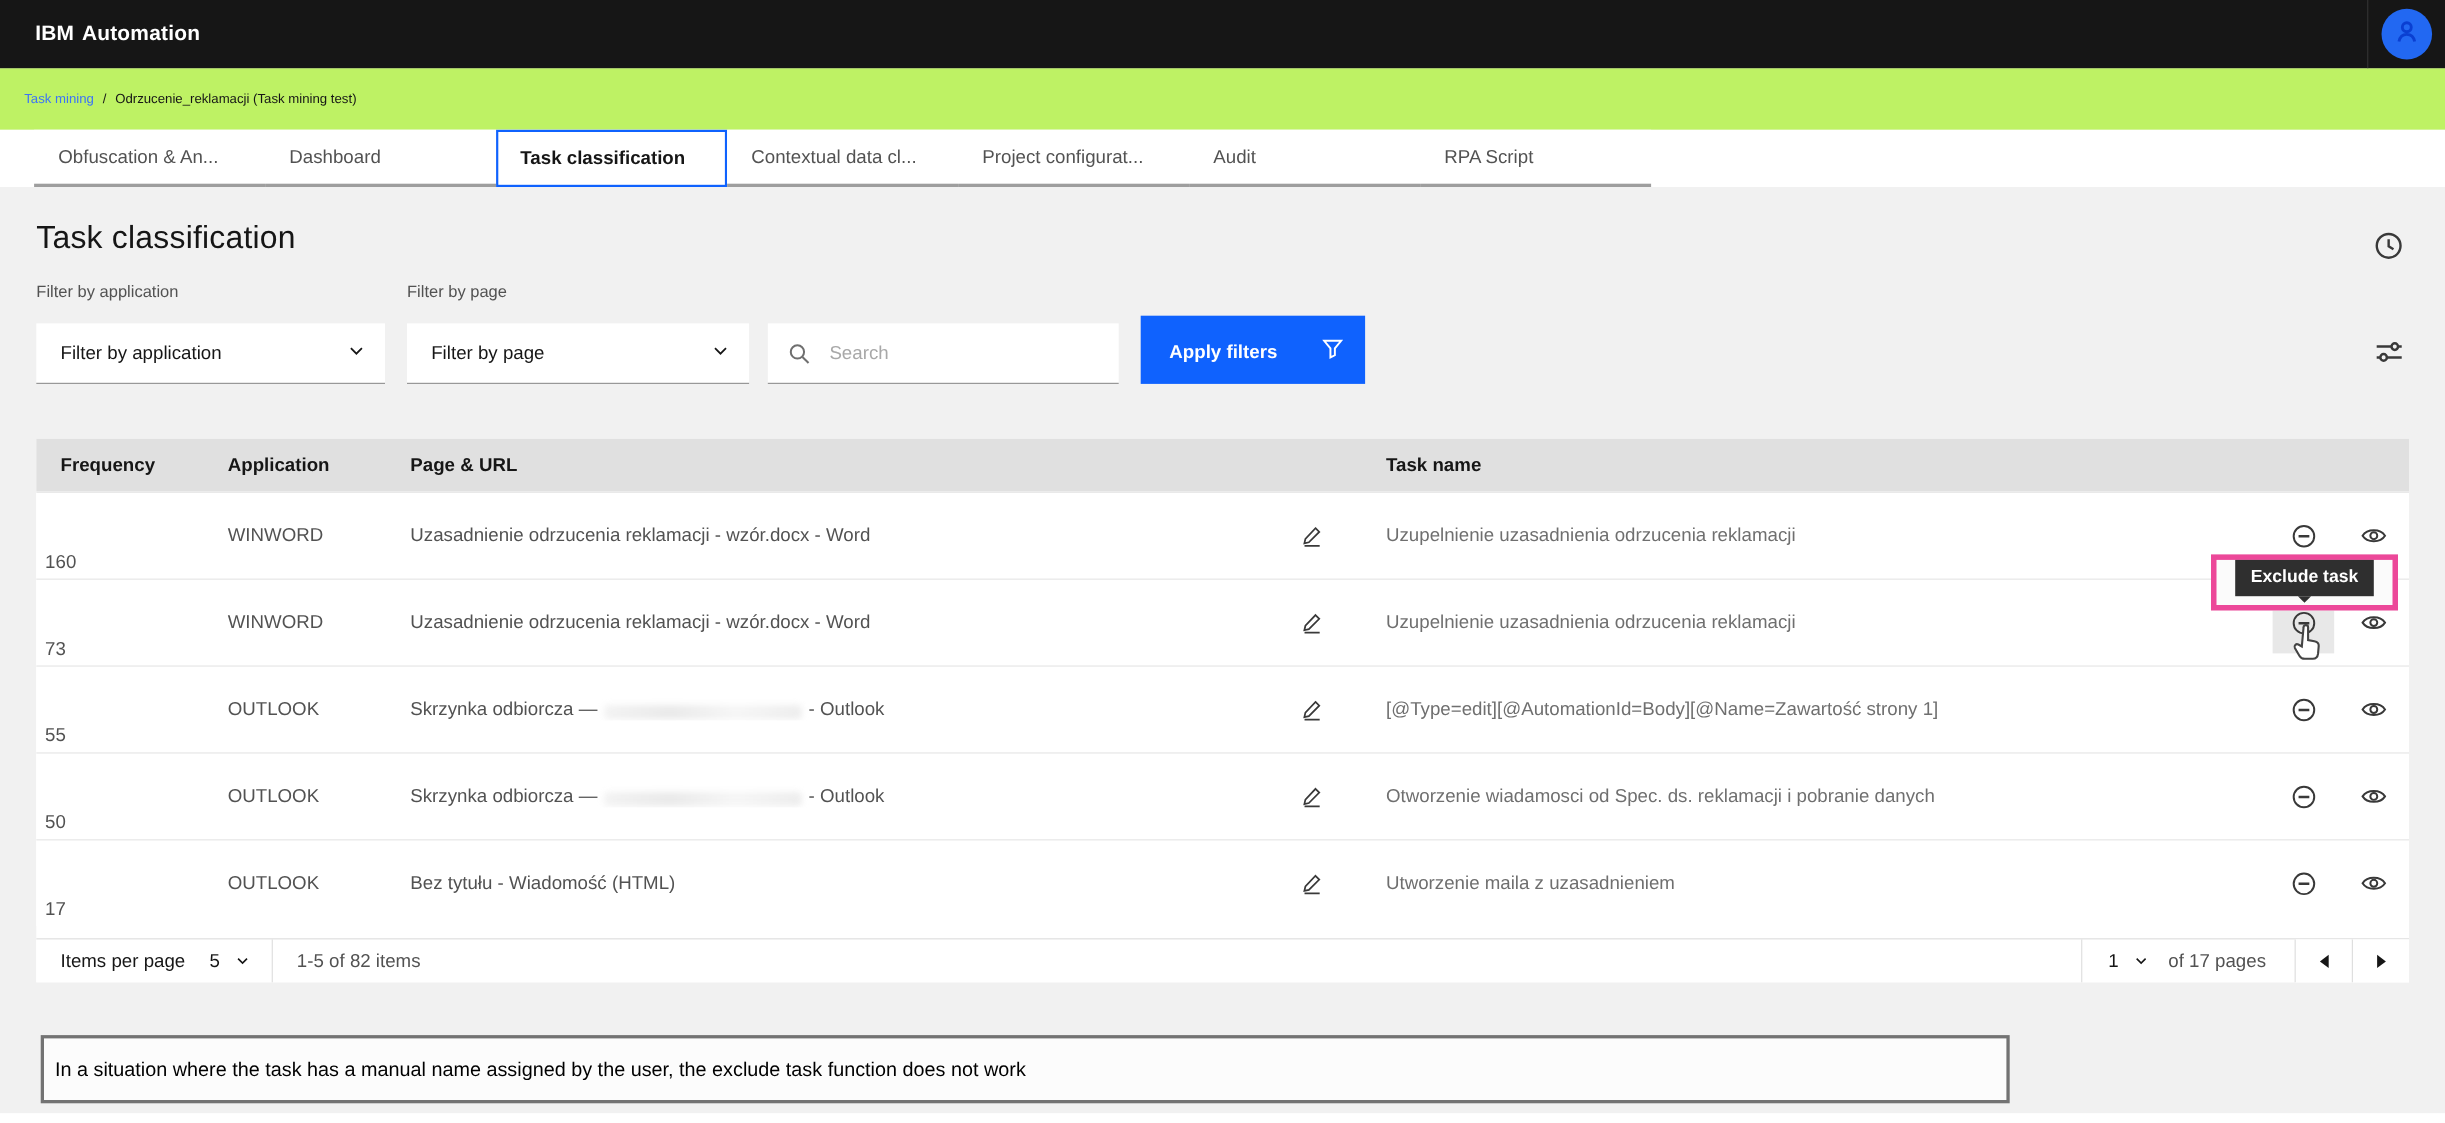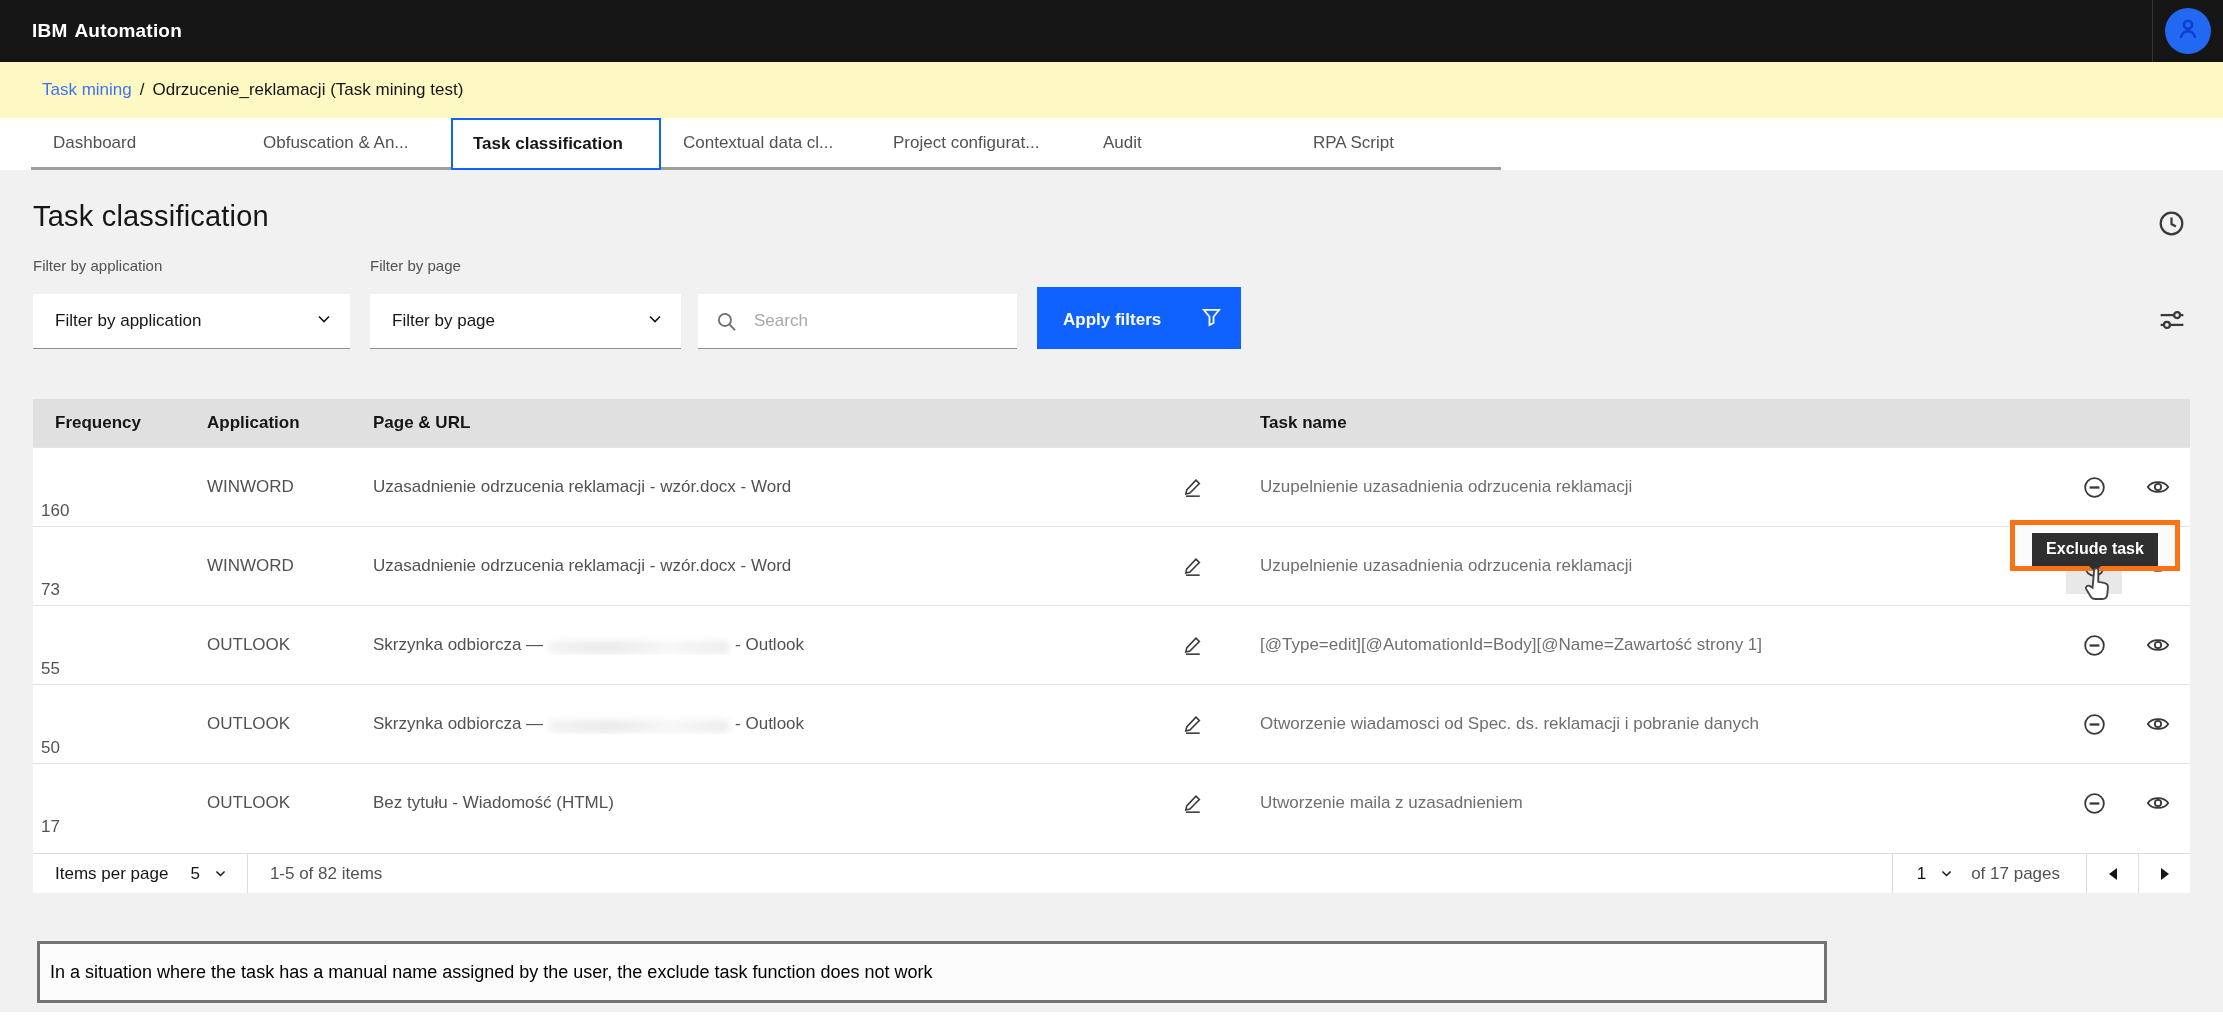--- a/index.html
+++ b/index.html
@@ -11,21 +11,21 @@
   .app-header { height:62px; background:#161616; display:flex; align-items:center; padding-left:32px; position:relative; }
   .brand { color:#ffffff; font-size:19px; letter-spacing:.2px; }
   .brand .b-ibm { font-weight:700; }
   .brand .b-prod { font-weight:600; margin-left:7px; }
   .header-right { margin-left:auto; display:flex; align-items:center; height:100%; }
   .header-divider { width:1px; height:100%; background:#343434; }
   .avatar-btn { width:70px; height:100%; display:flex; align-items:center; justify-content:center; cursor:pointer; }
   .avatar-circle { width:46px; height:46px; border-radius:50%; background:#2268f2; display:flex; align-items:center; justify-content:center; }
 
   
-  .breadcrumb-row { height:56px; background:#fef9c3; display:flex; align-items:center; padding-left:42px; font-size:17px; }
+  .breadcrumb-row { height:56px; background:#bef264; display:flex; align-items:center; padding-left:22px; font-size:12px; }
   .crumb-link { color:#3d74f6; cursor:pointer; }
   .crumb-sep { color:#161616; margin:0 8px; }
   .crumb-current { color:#161616; }
 
   
   .tabs-row { background:#ffffff; height:52px; display:flex; padding-left:31px; }
   .tab { width:210px; display:flex; align-items:center; padding-left:22px; font-size:17px; color:#525252; border-bottom:3px solid #9e9e9e; cursor:pointer; background:#ffffff; }
   .tab.selected { border:2px solid #0f62fe; color:#161616; font-weight:700; padding-left:20px; }
 
   
@@ -63,21 +63,21 @@
   .td.freq { padding-left:8px;margin-top:48px; }
   .td.page-cell { display:flex; align-items:center; }
   .td.task-cell { color:#6f6f6f; padding-left:28px; }
   .redacted-blur { display:inline-block; width:180px; height:13px; margin:0 6px; border-radius:4px; background:linear-gradient(90deg,#e9e9e9,#d8d8d8,#efefef,#dedede); filter:blur(3px); opacity:.55; align-self:flex-start; margin-top:6px; }
   .cell-action { display:flex; align-items:center; justify-content:center; height:100%; }
   .row-icon-btn { width:56px; height:56px; display:flex; align-items:center; justify-content:center; background:none; border:none; cursor:pointer; }
   .row-icon-btn.hovered { background:#e8e8e8; }
   .edit-center { display:flex; justify-content:center; align-items:center; }
 
   
-  .tooltip-annotation { position:absolute; left:2010px; top:520px; width:170px; height:51px; border:5px solid #f97316; background:#fbfbfb; display:flex; align-items:flex-end; justify-content:center; z-index:30; }
+  .tooltip-annotation { position:absolute; left:2010px; top:504px; width:170px; height:51px; border:5px solid #ec4899; background:#fbfbfb; display:flex; align-items:flex-start; justify-content:center; z-index:30; }
   .tooltip-dark { position:relative; background:#2f2f2f; color:#ffffff; font-size:16px; font-weight:600; padding:7px 14px 8px; white-space:nowrap; }
   .tooltip-caret { position:absolute; left:50%; bottom:-6px; margin-left:-6px; width:0; height:0; border-left:6px solid transparent; border-right:6px solid transparent; border-top:6px solid #2f2f2f; }
   .cursor-hand { position:absolute; left:2080px; top:566px; z-index:40; pointer-events:none; }
 
   
   .pagination { height:40px; background:#ffffff; border-top:1px solid #dcdcdc; display:flex; align-items:center; font-size:17px; color:#161616;margin-top:11px; }
   .pg-left { display:flex; align-items:center; height:100%; }
   .pg-label { padding-left:22px; }
   .pg-size { margin-left:22px; }
   .pg-chev { margin-left:14px; display:flex; align-items:center; cursor:pointer; }
@@ -118,22 +118,22 @@
     </div>
   </div>
 
   <div class="breadcrumb-row">
     <span class="crumb-link">Task mining</span>
     <span class="crumb-sep">/</span>
     <span class="crumb-current">Odrzucenie_reklamacji (Task mining test)</span>
   </div>
 
   <div class="tabs-row">
+    <div class="tab">Obfuscation &amp; An...</div>
     <div class="tab">Dashboard</div>
-    <div class="tab">Obfuscation &amp; An...</div>
     <div class="tab selected">Task classification</div>
     <div class="tab">Contextual data cl...</div>
     <div class="tab">Project configurat...</div>
     <div class="tab">Audit</div>
     <div class="tab">RPA Script</div>
   </div>
 
   <div class="content">
 
     <div class="title-block">

